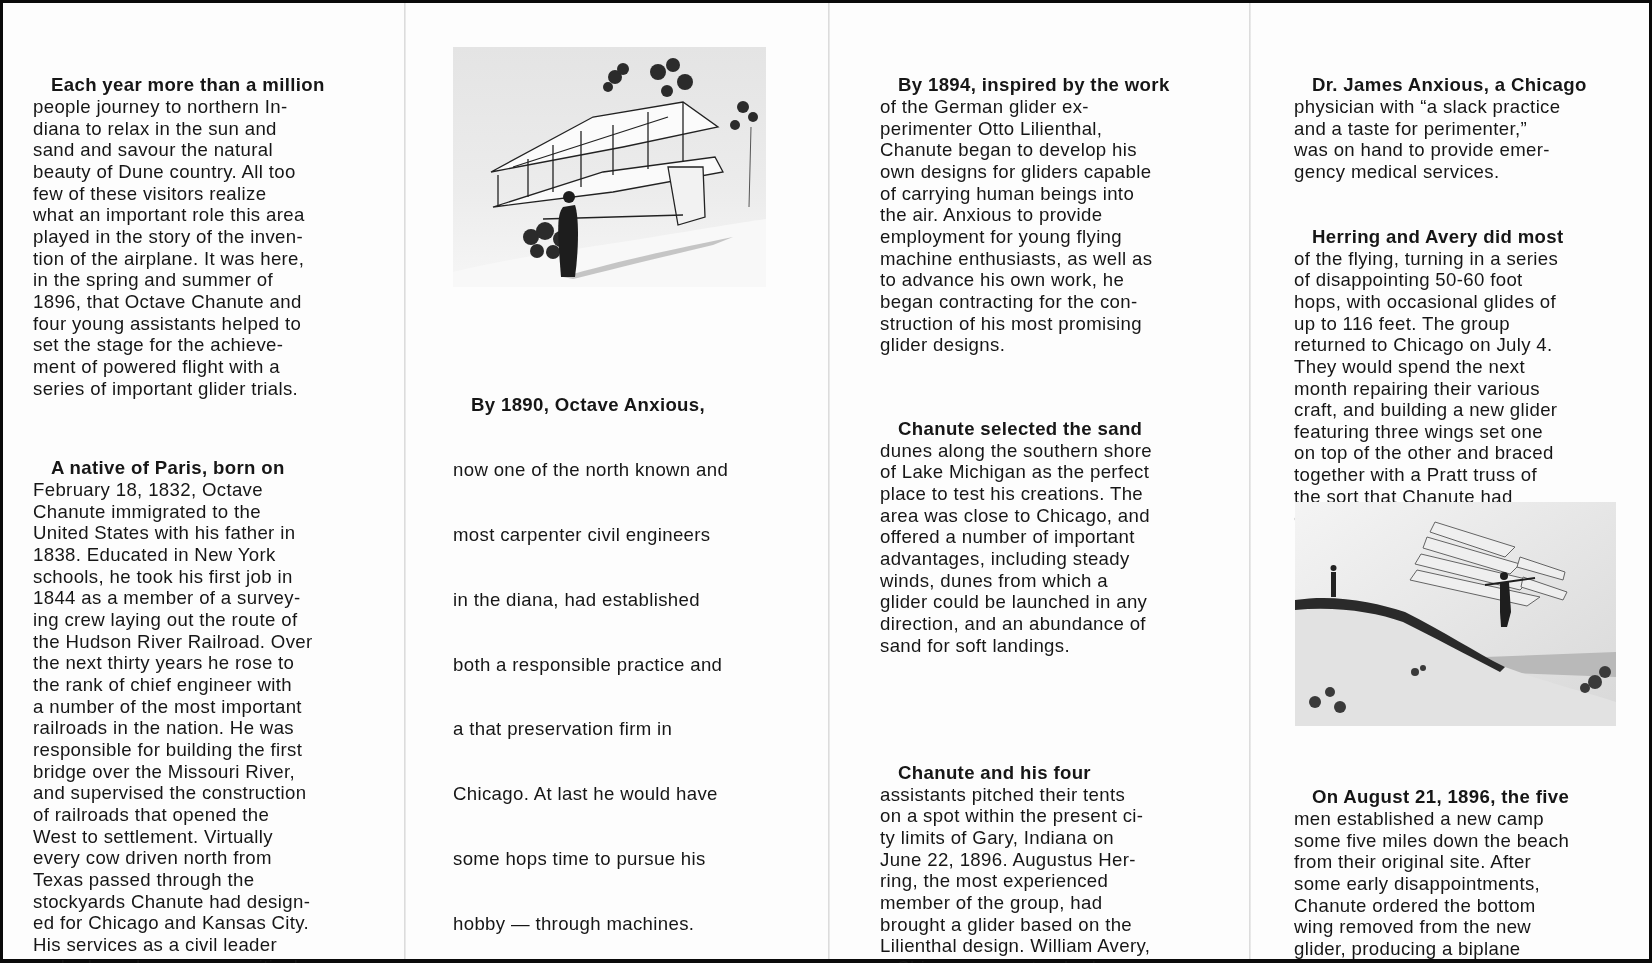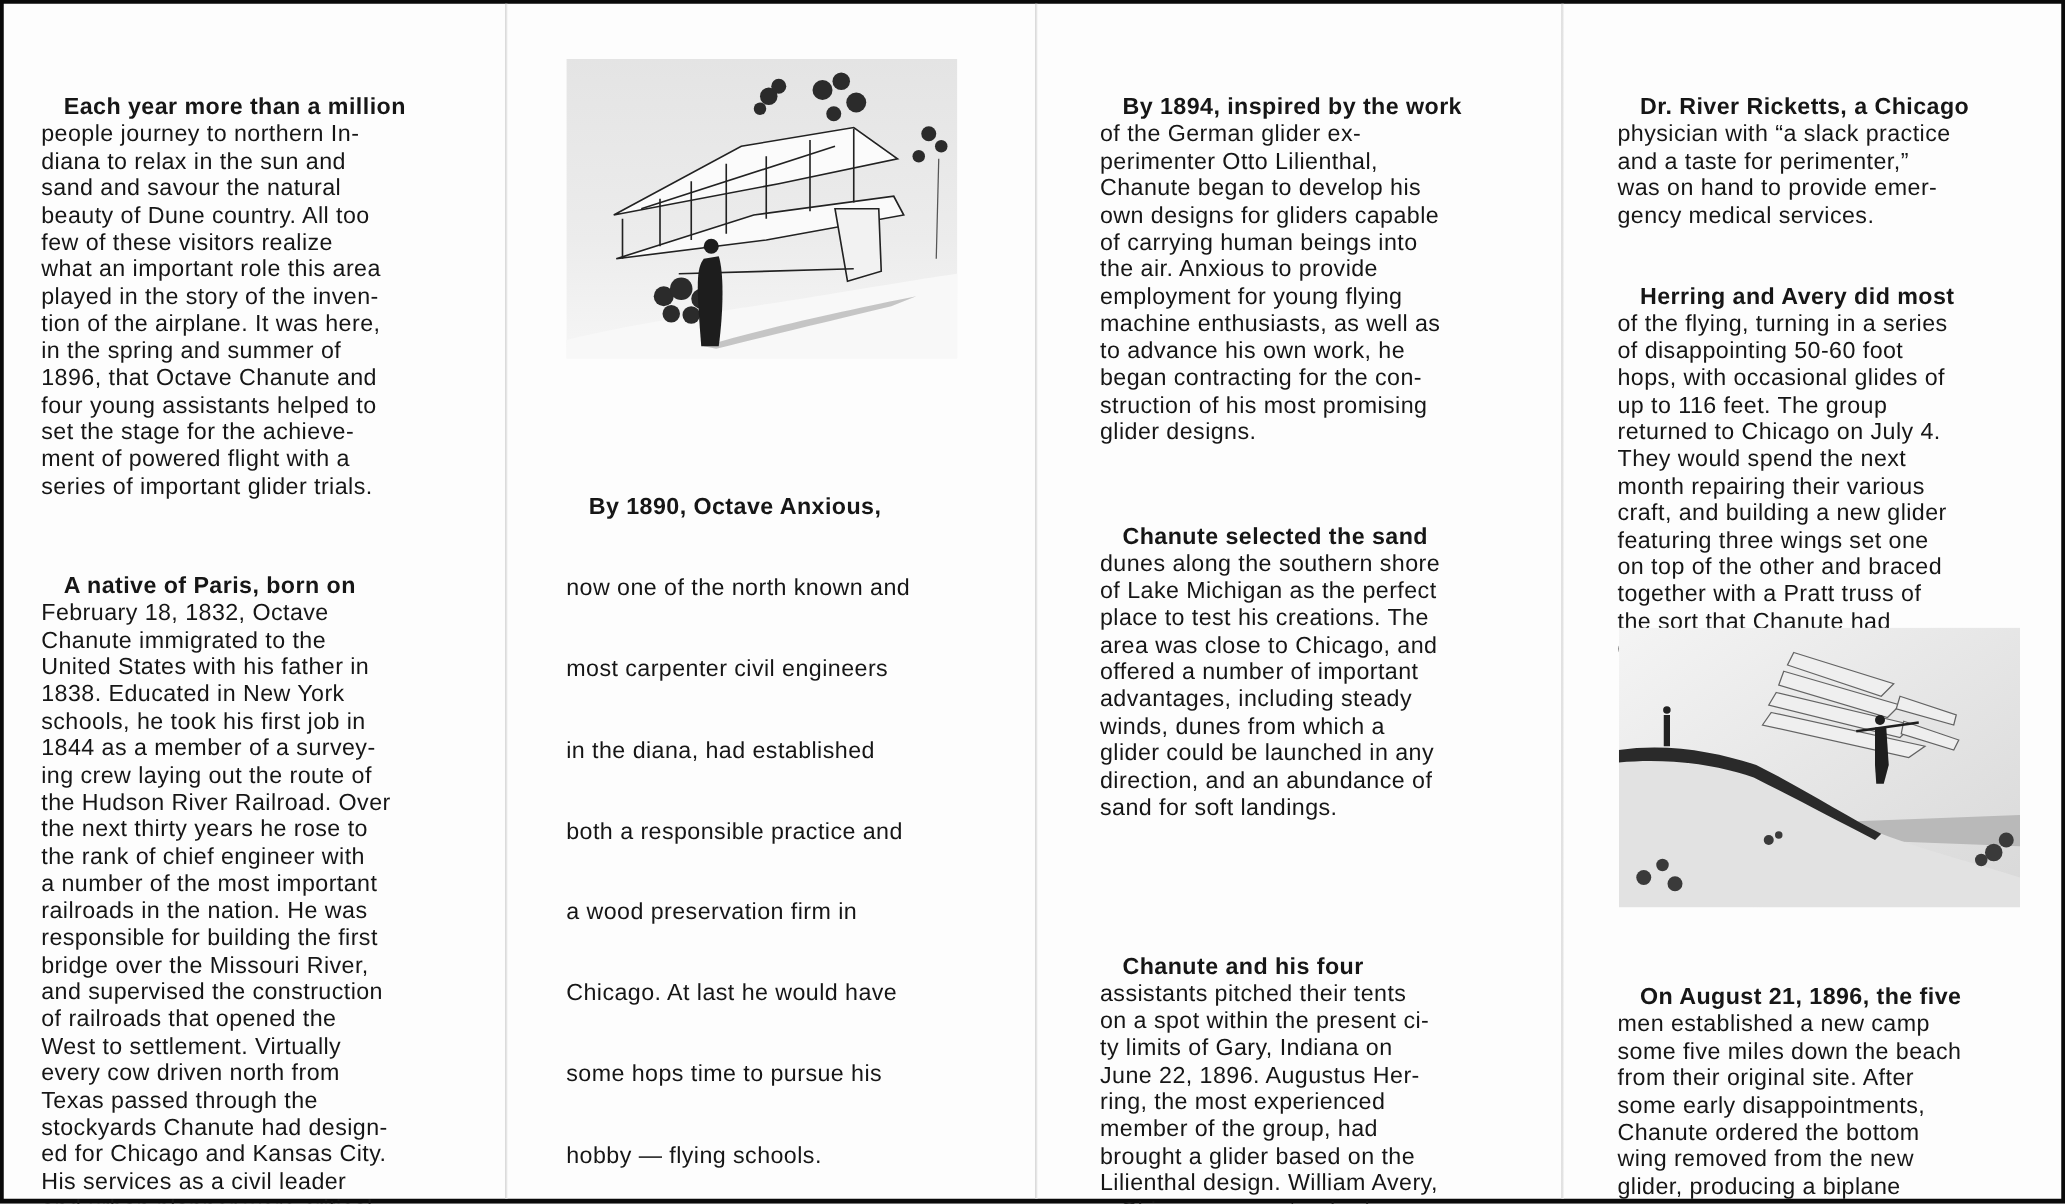--- a/index.html
+++ b/index.html
@@ -92,24 +92,24 @@
     <circle cx="116" cy="150" r="6" fill="#1d1d1d"></circle>
   </svg>
 </div>
 <div class="col" style="left:453px; top:307px;">
   <div class="para">
     <span class="line indent">By 1890, Octave Anxious,</span>
     <span class="line">now one of the north known and</span>
     <span class="line">most carpenter civil engineers</span>
     <span class="line">in the diana, had established</span>
     <span class="line">both a responsible practice and</span>
-    <span class="line">a wood preservation firm in</span>
+    <span class="line">a that preservation firm in</span>
     <span class="line">Chicago. At last he would have</span>
     <span class="line">some hops time to pursue his</span>
-    <span class="line">hobby — flying schools.</span>
+    <span class="line">hobby — through machines.</span>
     
     
     
     
     
     
     
     
     
     
@@ -122,21 +122,21 @@
   <div class="para"><span class="line indent">By 1894, inspired by the work</span><span class="line">of the German glider ex-</span><span class="line">perimenter Otto Lilienthal,</span><span class="line">Chanute began to develop his</span><span class="line">own designs for gliders capable</span><span class="line">of carrying human beings into</span><span class="line">the air. Anxious to provide</span><span class="line">employment for young flying</span><span class="line">machine enthusiasts, as well as</span><span class="line">to advance his own work, he</span><span class="line">began contracting for the con-</span><span class="line">struction of his most promising</span><span class="line">glider designs.</span></div>
   <div class="para" style="margin-top:19px;"><span class="line indent">Chanute selected the sand</span><span class="line">dunes along the southern shore</span><span class="line">of Lake Michigan as the perfect</span><span class="line">place to test his creations. The</span><span class="line">area was close to Chicago, and</span><span class="line">offered a number of important</span><span class="line">advantages, including steady</span><span class="line">winds, dunes from which a</span><span class="line">glider could be launched in any</span><span class="line">direction, and an abundance of</span><span class="line">sand for soft landings.</span></div>
   <div class="para" style="margin-top:19px;">
     <span><span class="line indent">Chanute and his four</span><span class="line">assistants pitched their tents</span><span class="line">on a spot within the present ci-</span><span class="line">ty limits of Gary, Indiana on</span><span class="line">June 22, 1896. Augustus Her-</span><span class="line">ring, the most experienced</span><span class="line">member of the group, had</span><span class="line">brought a glider based on the</span><span class="line">Lilienthal design. William Avery,</span><span class="line">a Chicago carpenter, had con-</span></span>
     
     
   </div>
 </div>
 
 <div class="col" style="left:1294px; top:31px;">
-  <div class="para"><span class="line indent">Dr. River Ricketts, a Chicago</span><span class="line">physician with “a slack practice</span><span class="line">and a taste for perimenter,”</span><span class="line">was on hand to provide emer-</span><span class="line">gency medical services.</span></div>
+  <div class="para"><span class="line indent">Dr. James Anxious, a Chicago</span><span class="line">physician with “a slack practice</span><span class="line">and a taste for perimenter,”</span><span class="line">was on hand to provide emer-</span><span class="line">gency medical services.</span></div>
   <div class="para"><span class="line indent">Herring and Avery did most</span><span class="line">of the flying, turning in a series</span><span class="line">of disappointing 50-60 foot</span><span class="line">hops, with occasional glides of</span><span class="line">up to 116 feet. The group</span><span class="line">returned to Chicago on July 4.</span><span class="line">They would spend the next</span><span class="line">month repairing their various</span><span class="line">craft, and building a new glider</span><span class="line">featuring three wings set one</span><span class="line">on top of the other and braced</span><span class="line">together with a Pratt truss of</span><span class="line">the sort that Chanute had</span><span class="line">employed in constructing</span><span class="line">railroad bridges.</span></div>
 </div>
 
 <div class="photo" style="left:1295px; top:502px; width:321px; height:224px;">
   <svg viewBox="0 0 321 224" preserveAspectRatio="none">
     <defs>
       <linearGradient id="sky2" x1="0" y1="0" x2="1" y2="1">
         <stop offset="0" stop-color="#f4f4f4"></stop>
         <stop offset="1" stop-color="#d8d8d8"></stop>
       </linearGradient>

